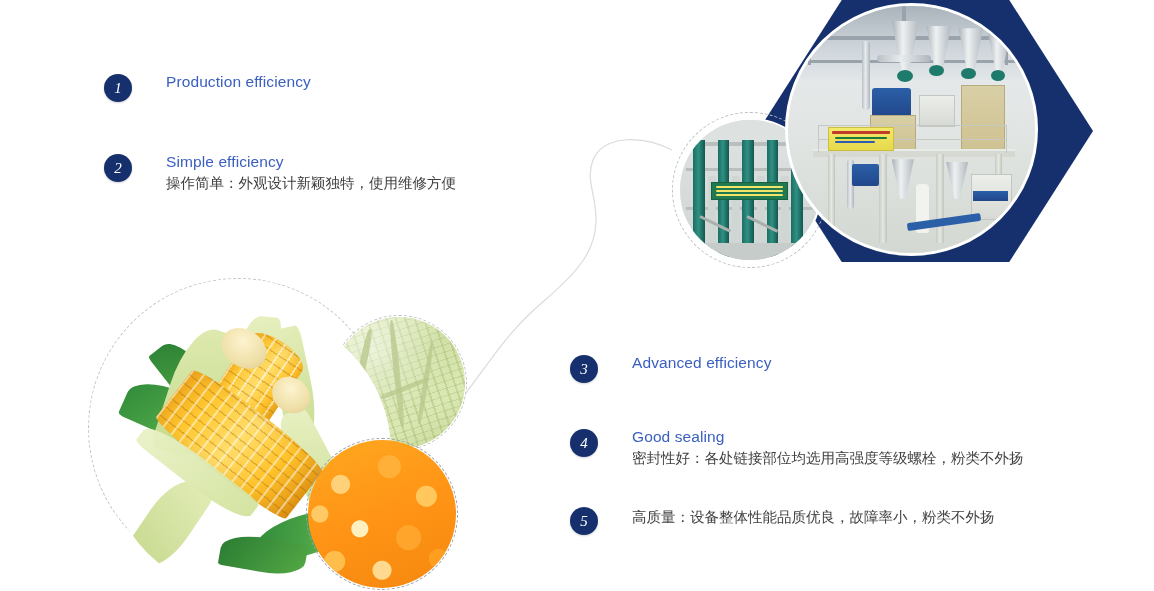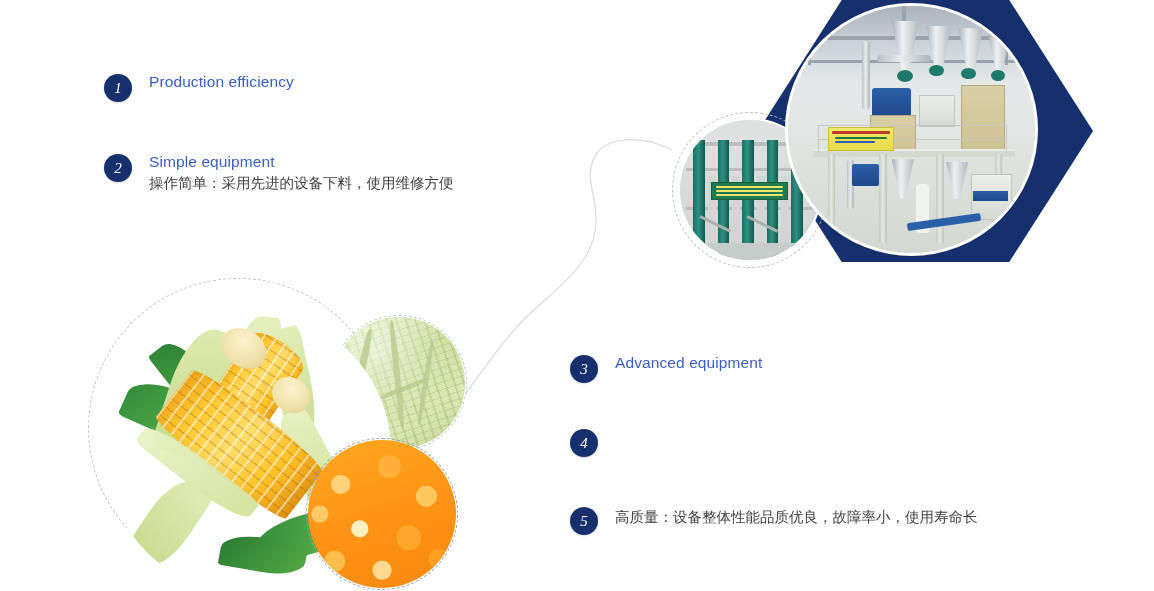--- a/index.html
+++ b/index.html
@@ -35,21 +35,21 @@
     font-size: 15px;
     font-weight: 400;
     line-height: 28px;
     text-align: center;
     font-family: "Liberation Serif", "DejaVu Serif", serif;
     margin-top: 2px;
     box-shadow: 0 1px 2px rgba(0,0,0,0.18);
     user-select: none;
   }
   .feature-text {
-    margin-left: 17px;
+    margin-left: 34px;
   }
   .feature-title {
     color: #3a5fc0;
     font-size: 15.5px;
     line-height: 19px;
     white-space: nowrap;
     letter-spacing: 0.1px;
   }
   .feature-desc {
     color: #3f3f3f;
@@ -370,40 +370,44 @@
   <div class="feature-item" style="left:104px; top:72px;">
     <div class="badge">1</div>
     <div class="feature-text">
       <div class="feature-title">Production efficiency</div>
     </div>
   </div>
 
   <div class="feature-item" style="left:104px; top:152px;">
     <div class="badge">2</div>
     <div class="feature-text">
-      <div class="feature-title">Simple equipment</div>
-      <div class="feature-desc">操作简单：采用先进的设备下料，使用维修方便</div>
+      <div class="feature-title">Simple efficiency</div>
+      <div class="feature-desc">操作简单：外观设计新颖独特，使用维修方便</div>
     </div>
   </div>
 
   <div class="feature-item" style="left:570px; top:353px;">
     <div class="badge">3</div>
     <div class="feature-text">
-      <div class="feature-title">Advanced equipment</div>
+      <div class="feature-title">Advanced efficiency</div>
     </div>
   </div>
 
   <div class="feature-item" style="left:570px; top:427px;">
     <div class="badge">4</div>
+    <div class="feature-text">
+      <div class="feature-title">Good sealing</div>
+      <div class="feature-desc">密封性好：各处链接部位均选用高强度等级螺栓，粉类不外扬</div>
+    </div>
   </div>
 
   <div class="feature-item" style="left:570px; top:505px;">
     <div class="badge">5</div>
     <div class="feature-text">
-      <div class="feature-desc">高质量：设备整体性能品质优良，故障率小，使用寿命长</div>
+      <div class="feature-desc">高质量：设备整体性能品质优良，故障率小，粉类不外扬</div>
     </div>
   </div>
 
   <div id="corn-cluster">
 
     <div id="dash-corn"></div>
 
     <div id="dash-green"></div>
     <div id="photo-green">
       <div class="green-scene">

